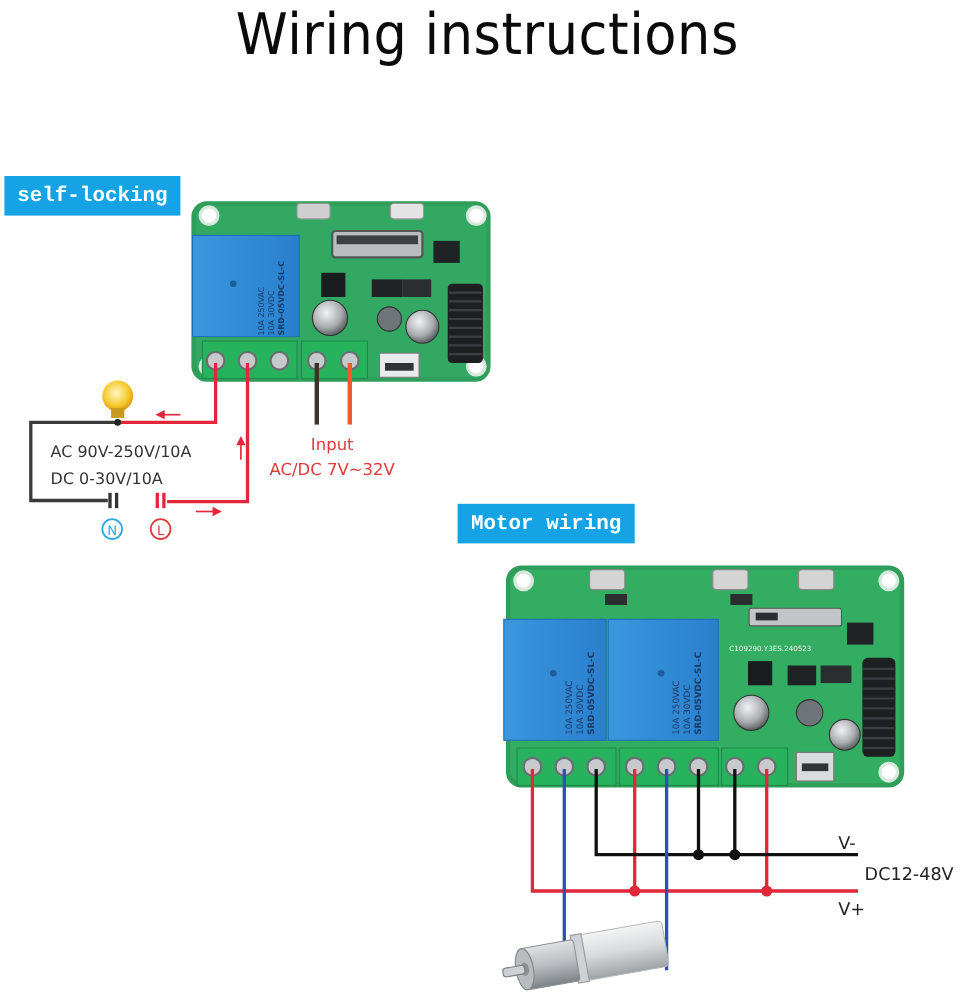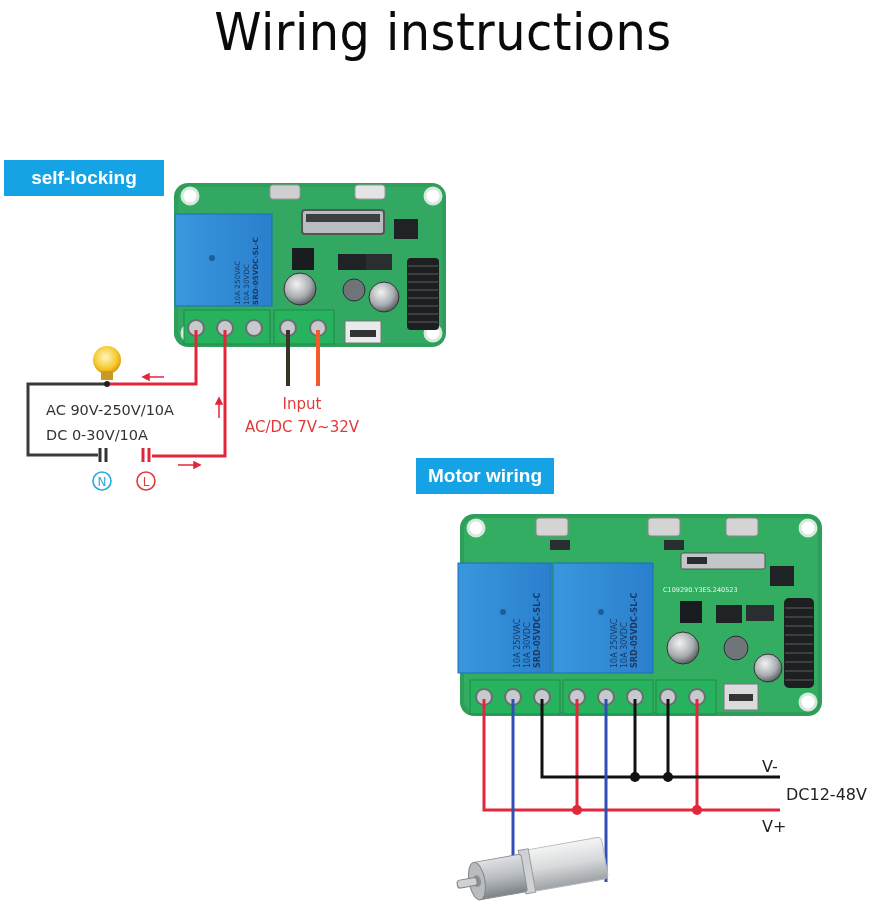--- a/index.html
+++ b/index.html
@@ -1,20 +1,20 @@
 <!DOCTYPE html>
 <html><head>
 <meta charset="utf-8">
 <style>
   html, body { margin: 0; padding: 0; background: #ffffff; }
   body { width: 886px; height: 916px; position: relative; overflow: hidden; font-family: "DejaVu Sans", sans-serif; }
   .title { position: absolute; left: 0; top: 2px; width: 886px; text-align: center; font-size: 52px; color: #0a0a0a; letter-spacing: 0.5px; font-family: "DejaVu Sans", sans-serif; transform: scaleX(0.92); }
-  .badge { position: absolute; background: #15a3e6; color: #ffffff; font-size: 19px; font-weight: bold; text-align: center; font-family: Liberation Sans, sans-serif; }
+  .badge { position: absolute; background: #15a3e6; color: #ffffff; font-size: 19px; font-weight: bold; text-align: center; font-family: Liberation Mono, monospace; }
   .badge-self { left: 4px; top: 160px; width: 160px; height: 36px; line-height: 36px; }
-  .badge-motor { left: 416px; top: 458px; width: 138px; height: 36px; line-height: 36px; }
+  .badge-motor { left: 416px; top: 458px; width: 161px; height: 36px; line-height: 36px; }
   svg.diagram { position: absolute; left: 0; top: 0; }
   .lbl { font-family: "DejaVu Sans", sans-serif; }
 </style>
 </head>
 <body>
 
 <div class="title">Wiring instructions</div>
 <div class="badge badge-self">self-locking</div>
 <div class="badge badge-motor">Motor wiring</div>
 

